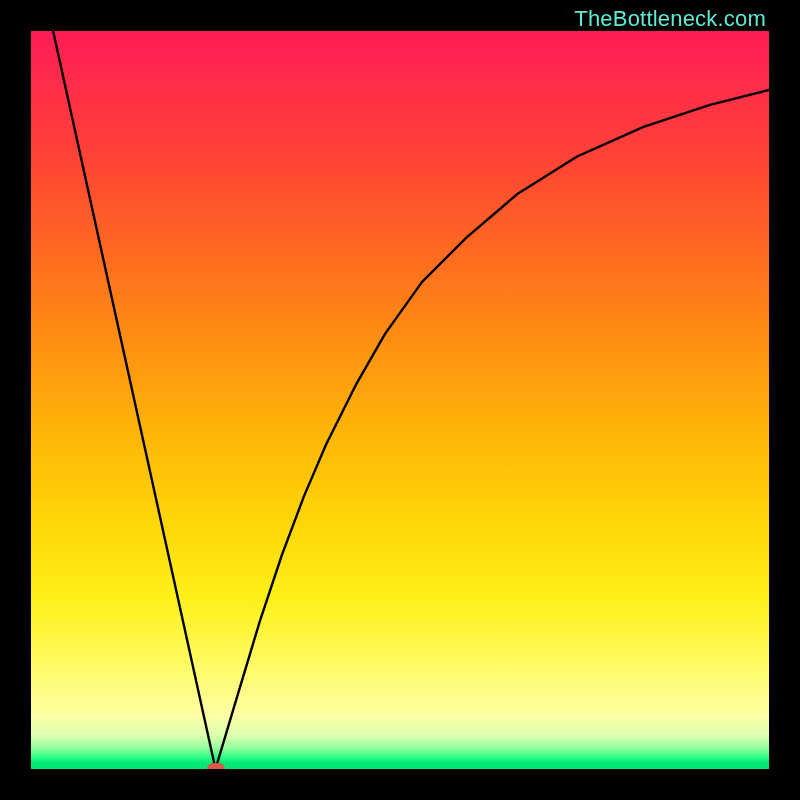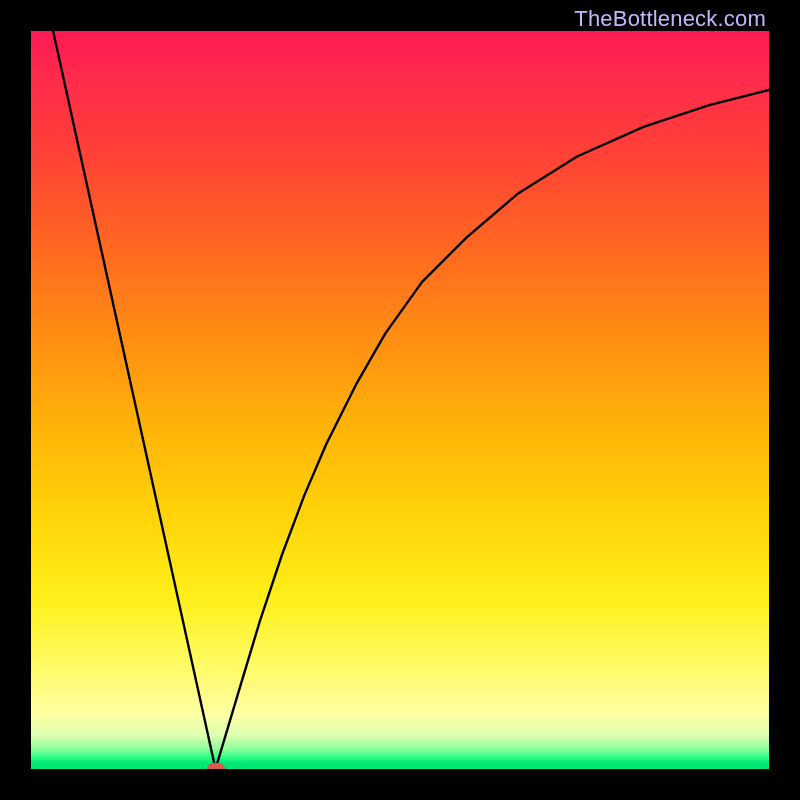--- a/index.html
+++ b/index.html
@@ -50,21 +50,21 @@
       #8cff9c 97.3%,
       #2dff88 98.4%,
       #00e874 99.2%,
       #00e874 100%
     );
   }
   .attribution {
     position: absolute;
     right: 34px;
     top: 6px;
-    color: #c4b5fd;
+    color: #5eead4;
     font-size: 22px;
     letter-spacing: 0.2px;
     font-weight: 400;
   }
   .curve {
     position: absolute;
     left: 0;
     top: 0;
     width: 738px;
     height: 738px;

